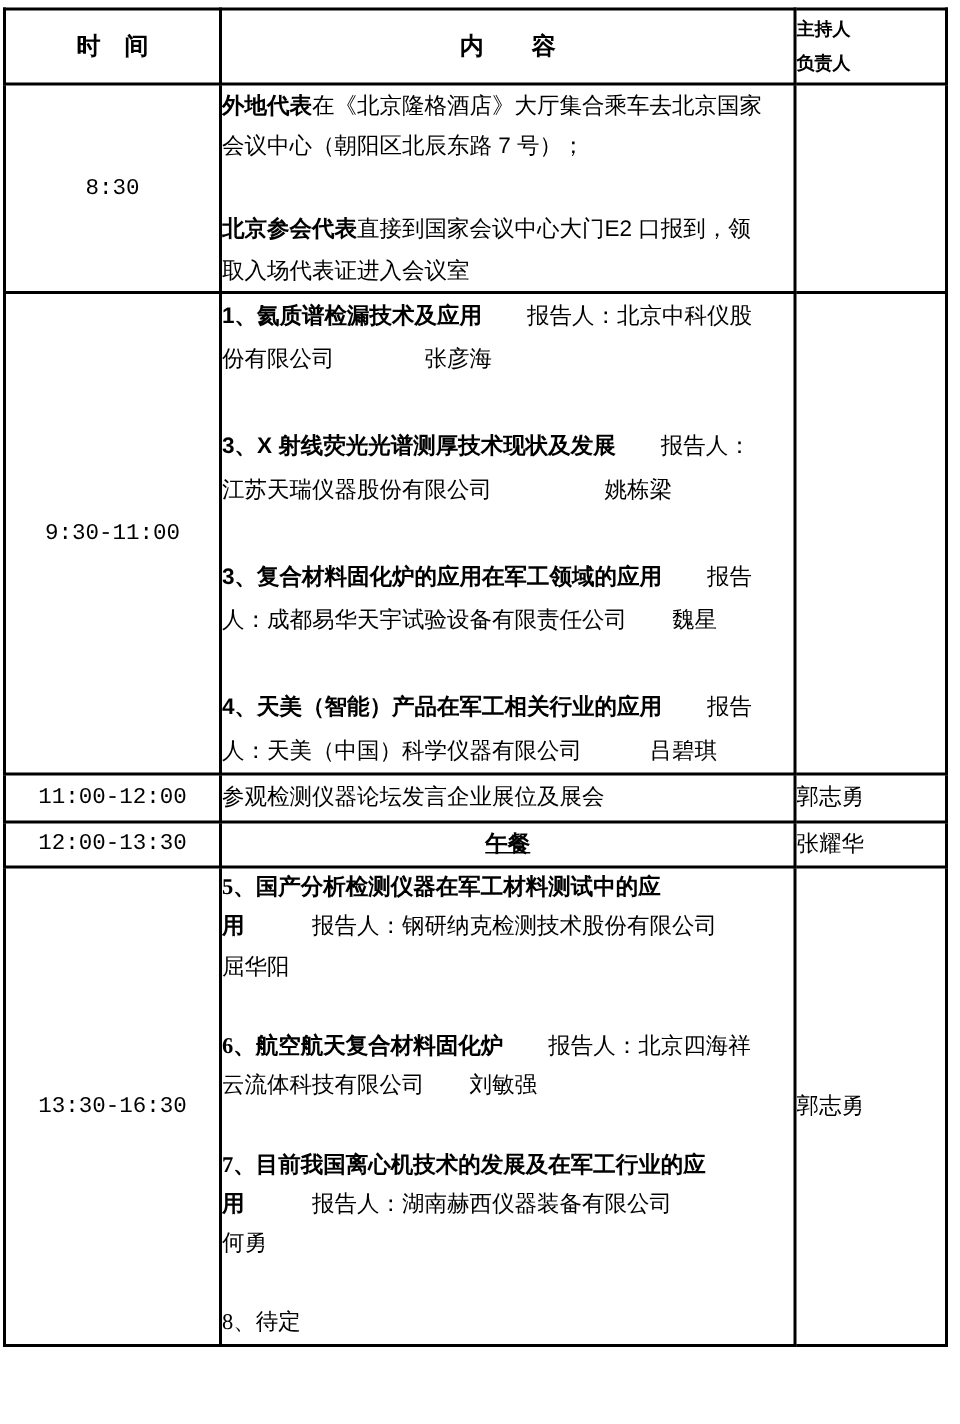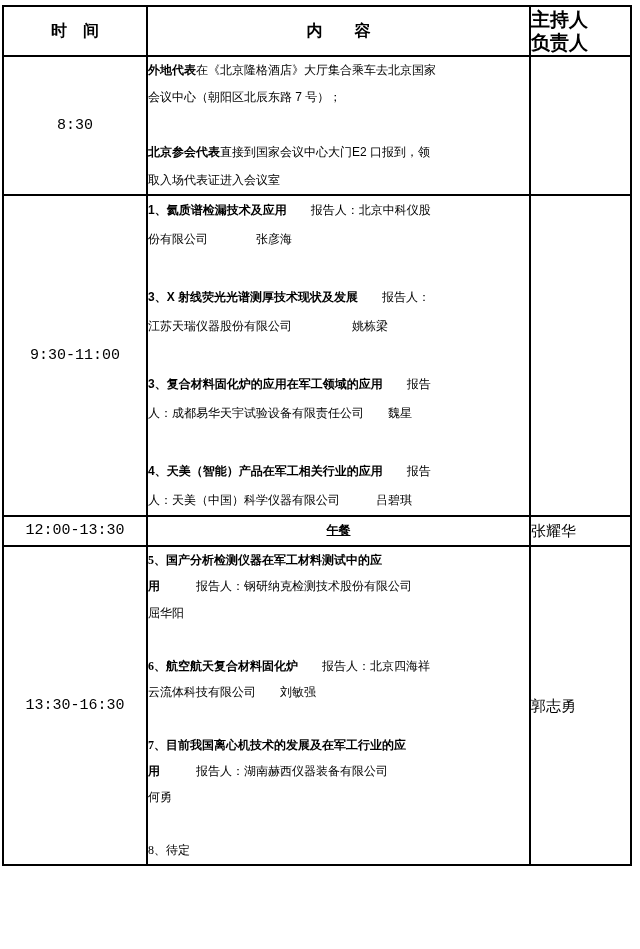--- a/index.html
+++ b/index.html
@@ -20,29 +20,29 @@
 
   tr.r0 { height: 50px; }
   tr.r1 { height: 137px; }
   tr.r2 { height: 320px; }
   tr.r3 { height: 32px; }
   tr.r4 { height: 30px; }
   tr.r5 { height: 317px; }
   tr.r6 { height: 50px; }
 
   .header-cell { font-weight: 700; font-size: 16px; text-align: center; }
-  .header-host { text-align: left; padding-left: 14px; font-size: 19px; line-height: 23px; }
+  .header-host { text-align: left; padding-left: 14px; font-size: 12px; line-height: 23px; }
 
   .time-cell {
     font-family: Liberation Mono, monospace;
     font-size: 15px; text-align: center;
   }
   .time-sup { font-size: 11px; }
 
-  .content-cell { font-size: 12px; padding: 0 4px 0 10px; }
+  .content-cell { font-size: 15px; padding: 0 4px 0 10px; }
   .content-cell .line { white-space: nowrap; }
   tr.r1 .line { height: 27.4px; line-height: 27.4px; }
   tr.r2 .line { height: 29px;   line-height: 29px; }
   tr.r5 .line { height: 26.4px; line-height: 26.4px; font-family: Liberation Serif, serif; }
   .content-center { text-align: center; padding: 0; }
   .content-center .line { font-weight: 700; text-decoration: underline; }
 
   .host-cell { font-size: 15px; padding-left: 12px; }
   .host-line { line-height: 23px; }
 
@@ -88,20 +88,29 @@
             <div class="line"><span class="seg">江苏天瑞仪器股份有限公司　　　　　姚栋梁</span></div>
             <div class="line"></div>
             <div class="line"><span class="seg-b">3、复合材料固化炉的应用在军工领域的应用</span><span class="seg">　　报告</span></div>
             <div class="line"><span class="seg">人：成都易华天宇试验设备有限责任公司　　魏星</span></div>
             <div class="line"></div>
             <div class="line"><span class="seg-b">4、天美（智能）产品在军工相关行业的应用</span><span class="seg">　　报告</span></div>
             <div class="line"><span class="seg">人：天美（中国）科学仪器有限公司　　　吕碧琪</span></div>
           </td>
           <td class="host-cell"></td>
         </tr>
+        <tr class="r3">
+          <td class="time-cell">11:00-12:00</td>
+          <td class="content-cell">
+            <div class="line"><span class="seg">参观检测仪器论坛发言企业展位及展会</span></div>
+          </td>
+          <td class="host-cell">
+            <div class="host-line">郭志勇</div>
+          </td>
+        </tr>
         <tr class="r4">
           <td class="time-cell">12:00-13:30</td>
           <td class="content-cell content-center">
             <div class="line"><span class="seg-b">午餐</span></div>
           </td>
           <td class="host-cell">
             <div class="host-line">张耀华</div>
           </td>
         </tr>
         <tr class="r5">

